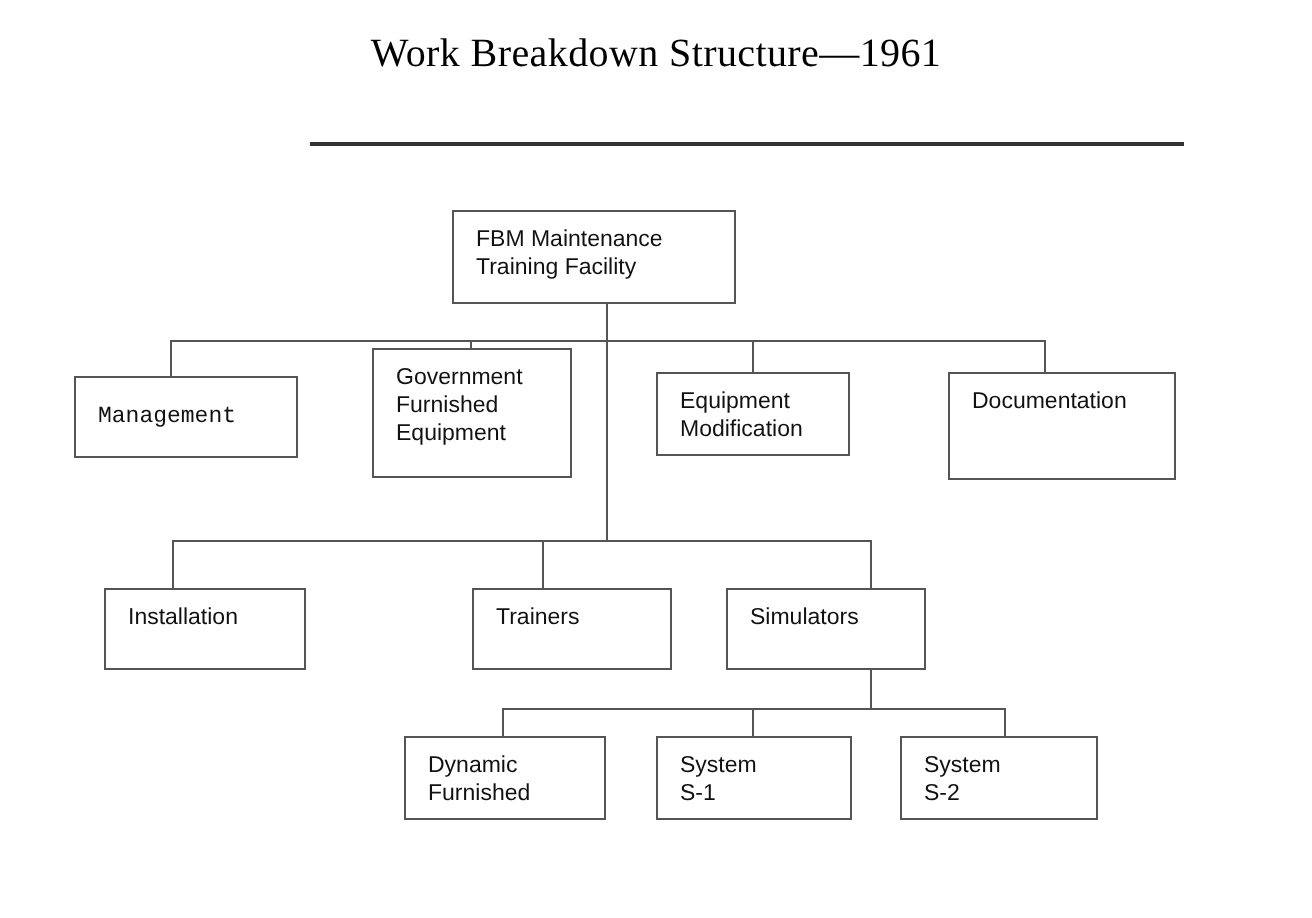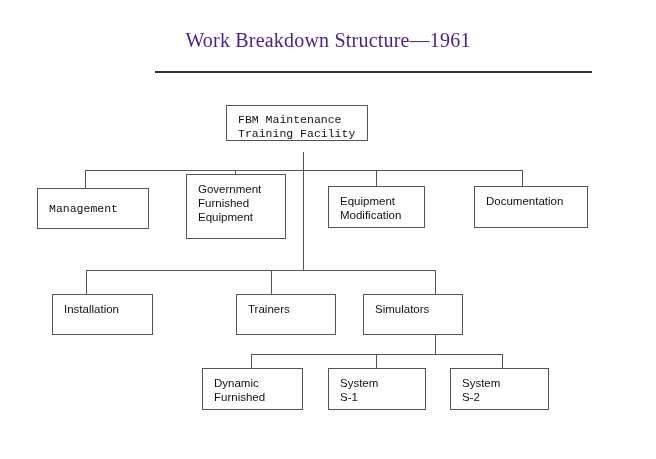--- a/index.html
+++ b/index.html
@@ -12,26 +12,26 @@
     position: relative;
     width: 656px;
     height: 459px;
     background: #ffffff;
     overflow: hidden;
     font-family: "Liberation Sans", sans-serif;
   }
   #title {
     position: absolute;
     left: 0;
-    top: 29px;
+    top: 16px;
     width: 656px;
     text-align: center;
     font-family: "Liberation Serif", serif;
     font-size: 20px;
-    color: #4c1d95;
+    color: #000000;
     letter-spacing: 0.2px;
     white-space: nowrap;
   }
   #title-rule {
     position: absolute;
     left: 155px;
     top: 71px;
     width: 437px;
     height: 2px;
     background: #333333;
@@ -80,33 +80,33 @@
   <div class="connector v" style="left:86px; top:270px; height:24px;"></div>
   <div class="connector v" style="left:271px; top:270px; height:24px;"></div>
   <div class="connector v" style="left:435px; top:270px; height:24px;"></div>
 
   <div class="connector v" style="left:435px; top:334px; height:21px;"></div>
   <div class="connector h" style="left:251px; top:354px; width:252px;"></div>
   <div class="connector v" style="left:251px; top:354px; height:14px;"></div>
   <div class="connector v" style="left:376px; top:354px; height:14px;"></div>
   <div class="connector v" style="left:502px; top:354px; height:14px;"></div>
 
-  <div class="node" style="left:226px; top:105px; width:142px; height:36px;font-family:Liberation Mono, monospace;">FBM Maintenance
+  <div class="node" style="left:226px; top:105px; width:142px; height:47px;">FBM Maintenance
 Training Facility</div>
 
   <div class="node vcenter" style="left:37px; top:188px; width:112px; height:41px;font-family:Liberation Mono, monospace;">Management</div>
 
   <div class="node" style="left:186px; top:174px; width:100px; height:65px;">Government
 Furnished
 Equipment</div>
 
   <div class="node" style="left:328px; top:186px; width:97px; height:42px;">Equipment
 Modification</div>
 
-  <div class="node" style="left:474px; top:186px; width:114px; height:42px;">Documentation</div>
+  <div class="node" style="left:474px; top:186px; width:114px; height:54px;">Documentation</div>
 
   <div class="node" style="left:52px; top:294px; width:101px; height:41px;">Installation</div>
 
   <div class="node" style="left:236px; top:294px; width:100px; height:41px;">Trainers</div>
 
   <div class="node" style="left:363px; top:294px; width:100px; height:41px;">Simulators</div>
 
   <div class="node" style="left:202px; top:368px; width:101px; height:42px;">Dynamic
 Furnished</div>
 

